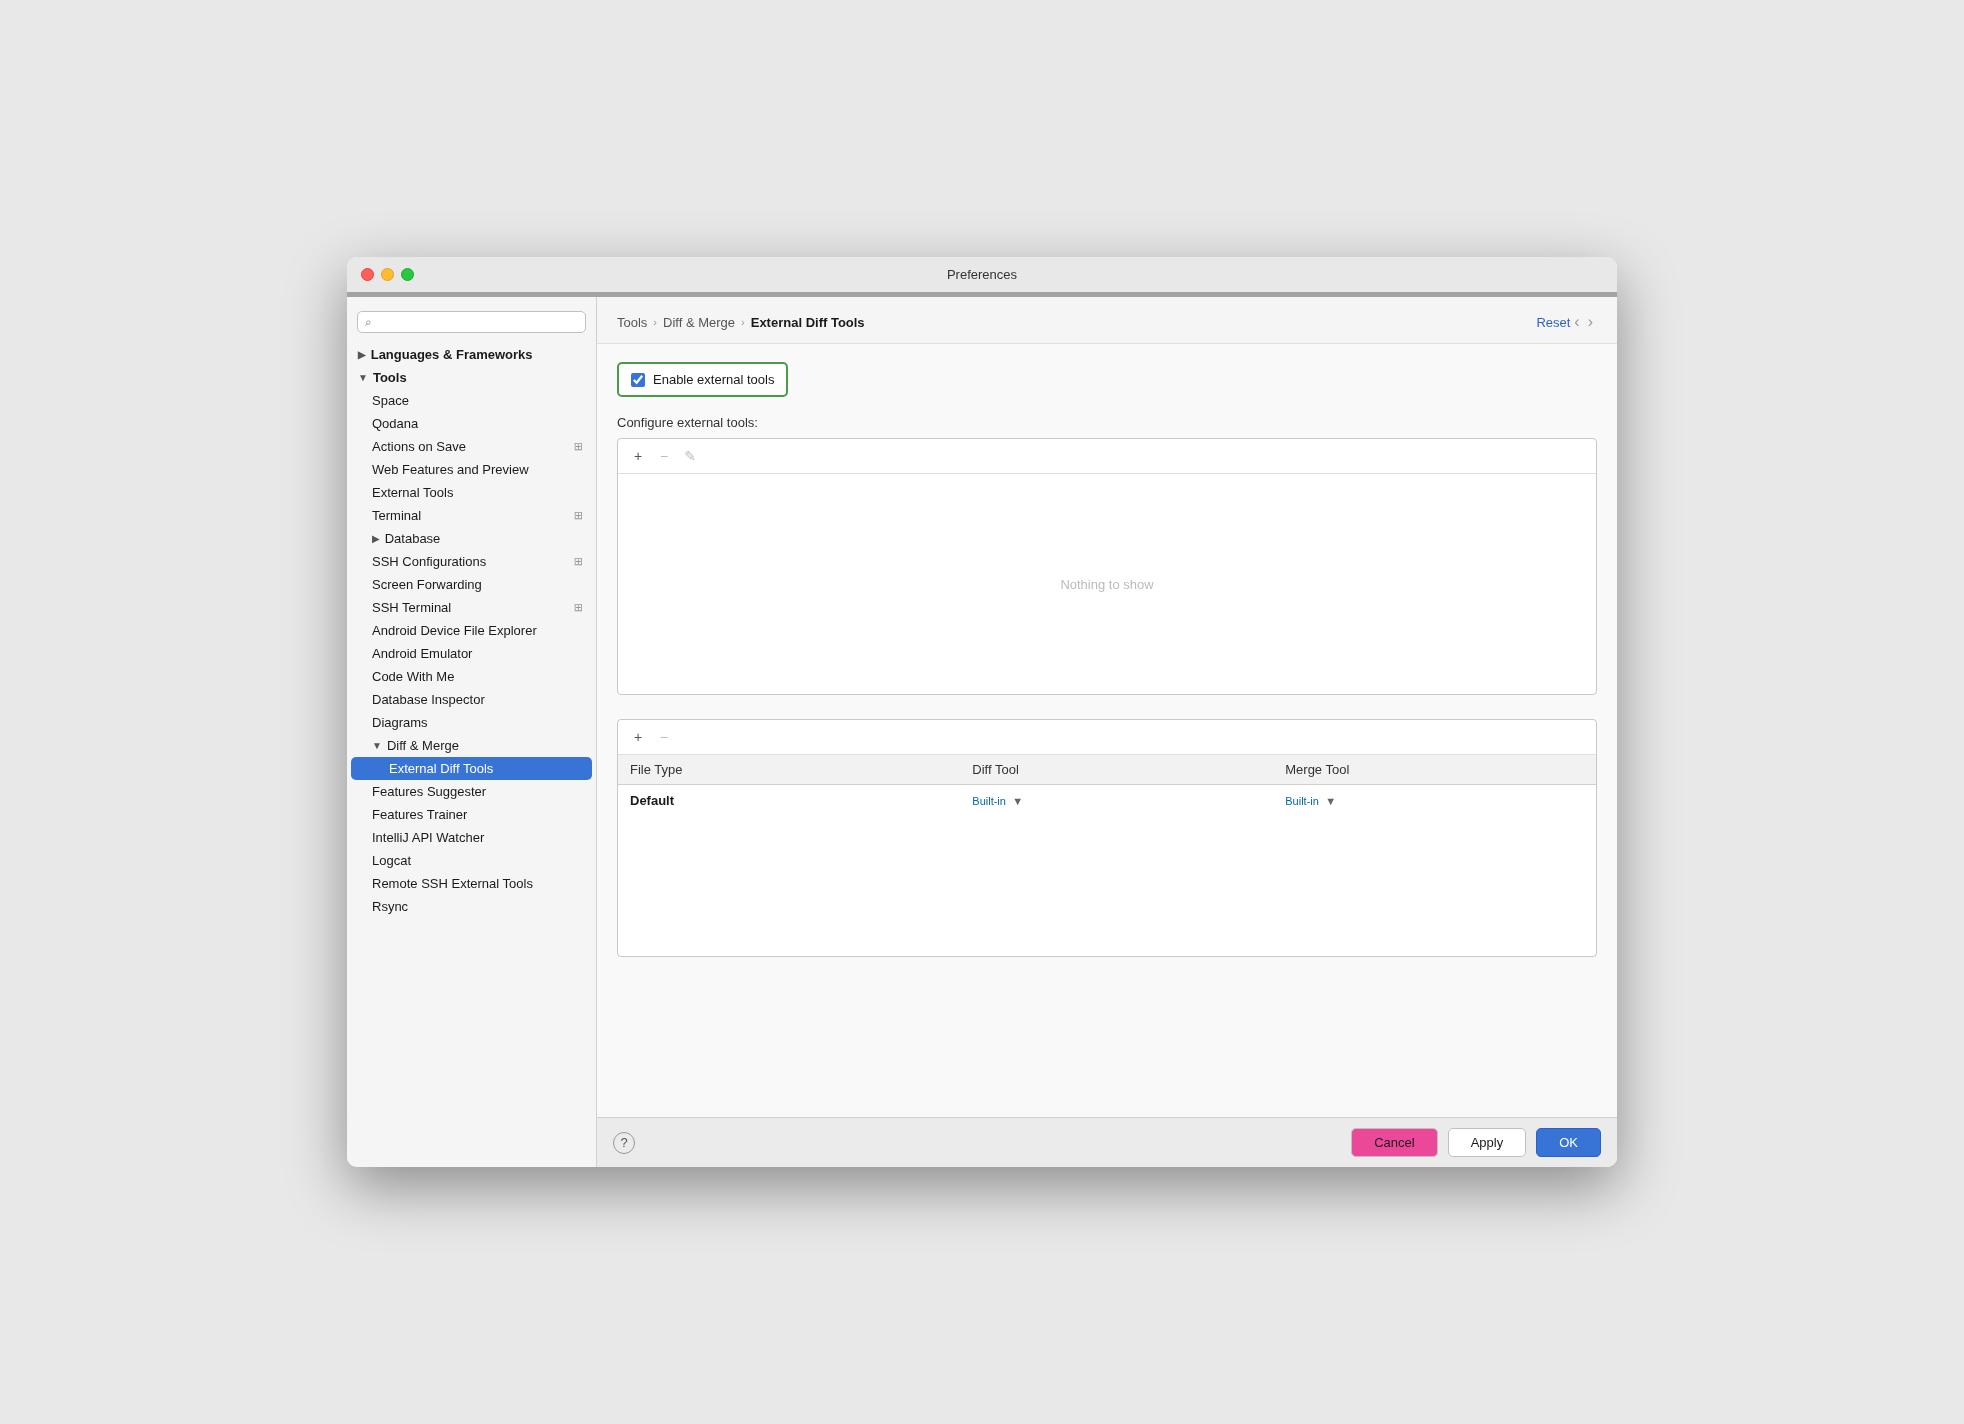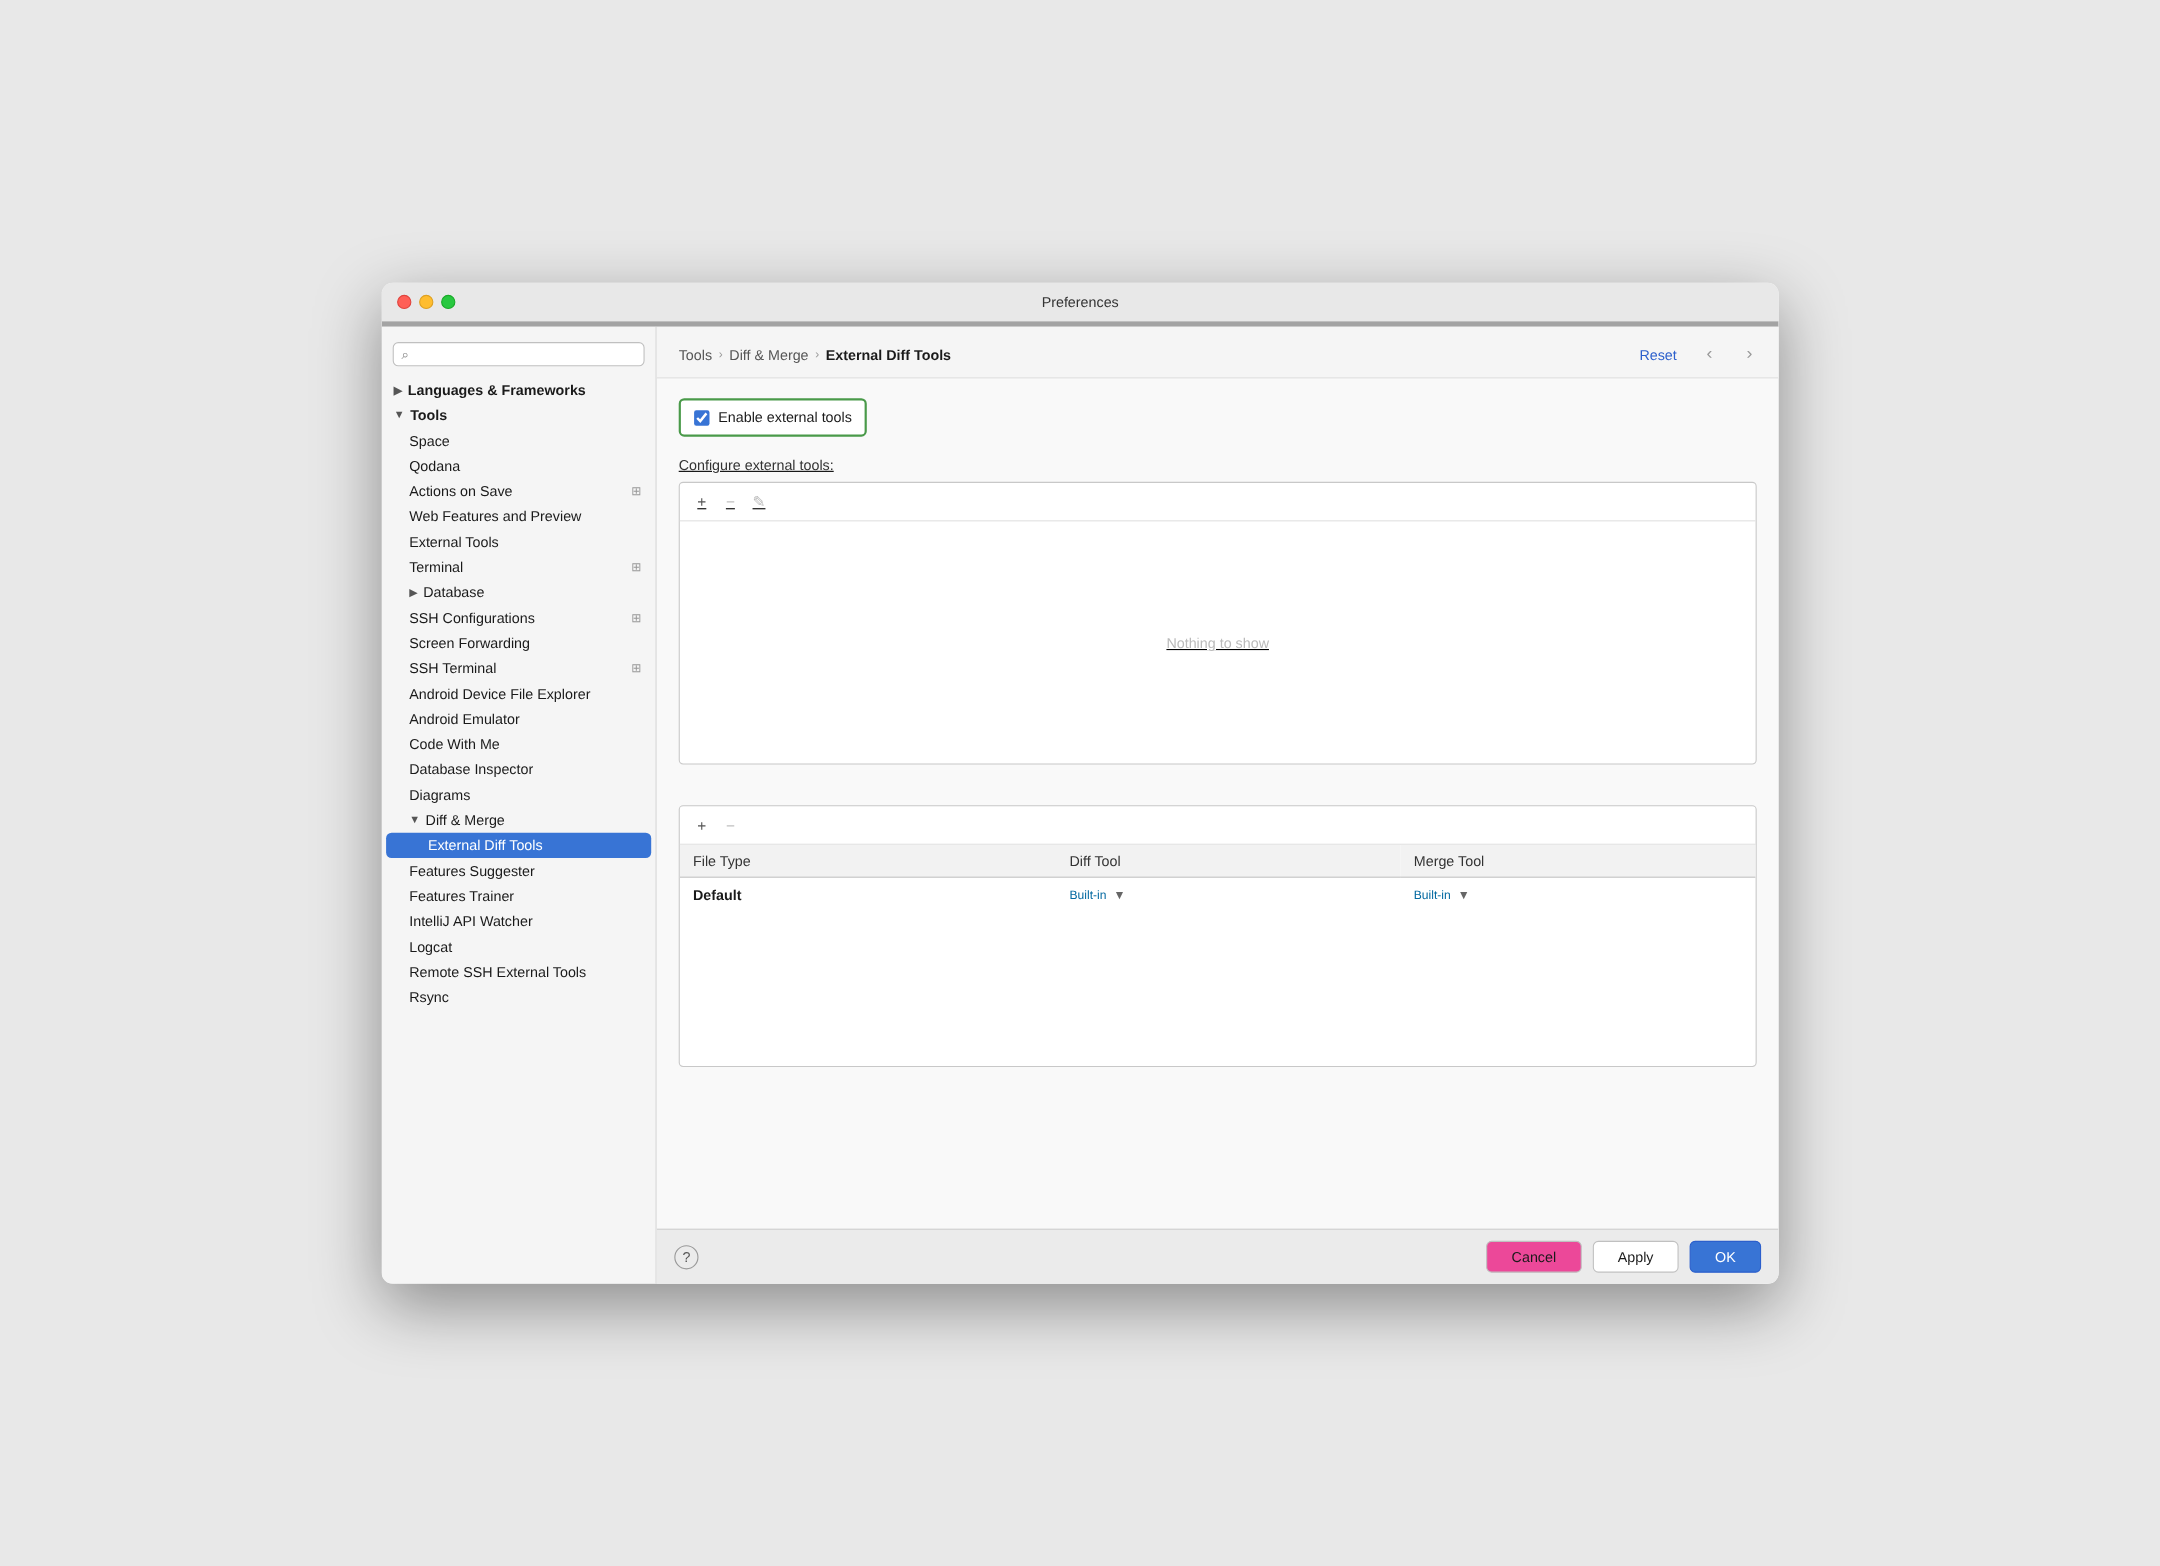--- a/index.html
+++ b/index.html
@@ -164,21 +164,21 @@
       font-weight: 700;
       color: #1a1a1a;
     }
     .breadcrumb-sep {
       color: #999;
       font-size: 11px;
     }
     .header-actions {
       display: flex;
       align-items: center;
-      gap: 23px;
+      gap: 0;
     }
     .reset-btn {
       color: #2b5fcc;
       font-size: 13px;
       font-weight: 500;
       background: none;
       border: none;
       cursor: pointer;
     }
     .nav-btn {
@@ -189,22 +189,21 @@
       cursor: pointer;
       padding: 2px 4px;
     }
     
     .panel-body {
       flex: 1;
       overflow-y: auto;
       padding: 18px 20px;
     }
     .section {
-      margin-bottom: 37px;
-      text-decoration: underline;
+      margin-bottom: 24px;
     }
     .checkbox-row {
       display: flex;
       align-items: center;
       gap: 8px;
       padding: 8px 12px;
       border: 2px solid #4a9a4a;
       border-radius: 5px;
       background: white;
       display: inline-flex;

